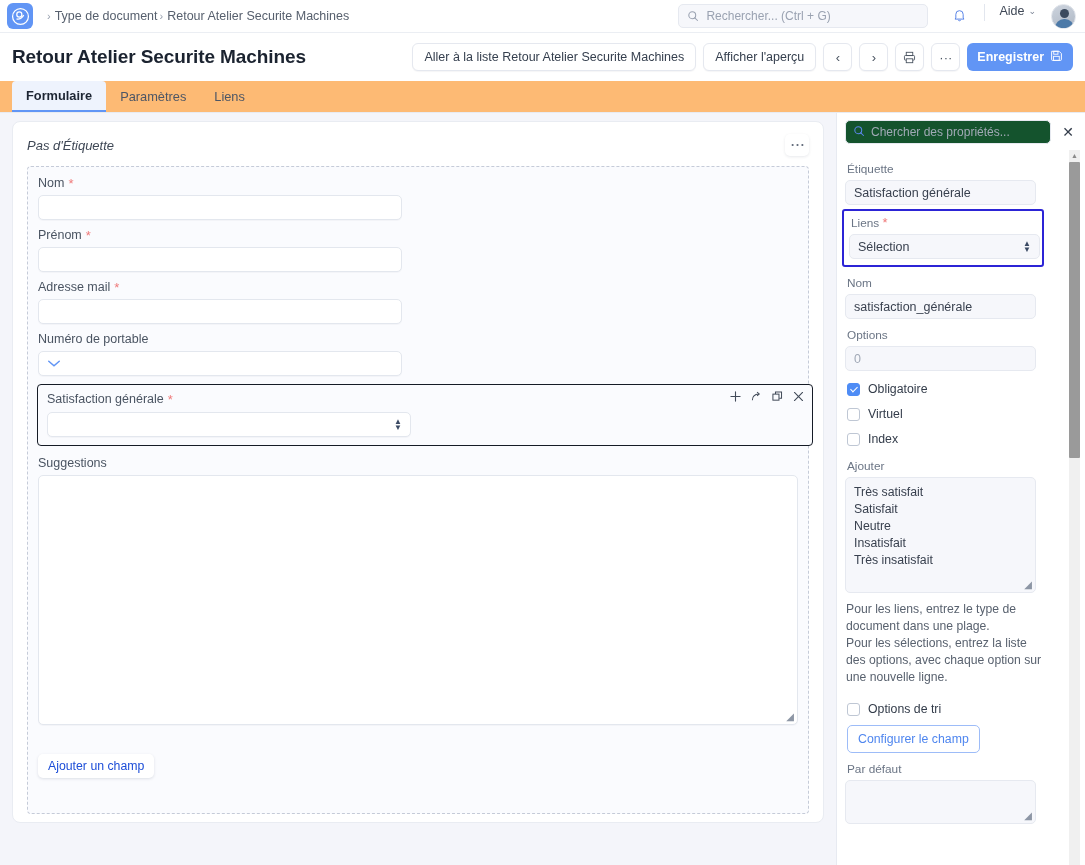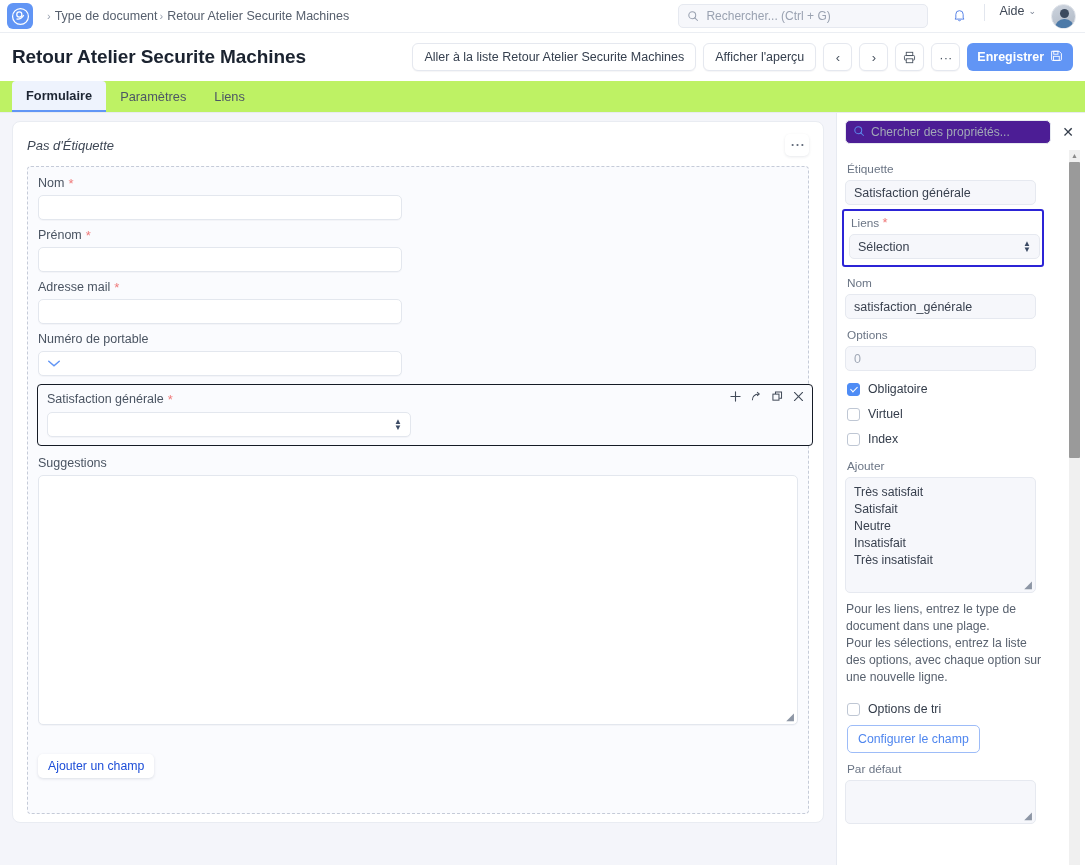--- a/index.html
+++ b/index.html
@@ -103,21 +103,21 @@
   }
   .btn-primary {
     height: 28px; background: #6195f5; border:none; border-radius:6px;
     color:#fff; font-size:12.5px; font-weight: 600;
     padding: 0 10px; display:flex; align-items:center; gap:6px;
     white-space: nowrap;
   }
 
   
   .tabsrow {
-    height: 32px; background: #bef264;
+    height: 32px; background: #fdba74;
     display: flex; align-items: flex-end;
     padding-left: 12px;
     border-bottom: 1px solid #e8ebf1;
   }
   .tab {
     font-size: 12.8px; color: #4d5665;
     padding: 0 14px; height: 31px;
     display:flex; align-items:center;
   }
   .tab.active {
@@ -223,21 +223,21 @@
     border-left: 1px solid #e7eaf1;
     position: relative; height: 100%;
     overflow: hidden;
   }
   .propsearch-row {
     display:flex; align-items:center; gap:6px;
     padding: 7px 6px 6px 8px;
     background:#fff;
   }
   .propsearch {
-    flex:1; height: 24px; background:#4c1d95;
+    flex:1; height: 24px; background:#14532d;
     border:1px solid #e6e9f0; border-radius:5px;
     display:flex; align-items:center; padding: 0 7px;
   }
   .propsearch .stext { font-size:12px; color:#a1a9b6; margin-left:6px;}
   .closex {
     width: 22px; height: 22px; display:flex; align-items:center; justify-content:center;
     color: #333c4a; font-size: 14px;
   }
   .proplist {
     padding: 3px 10px 0 8px;

